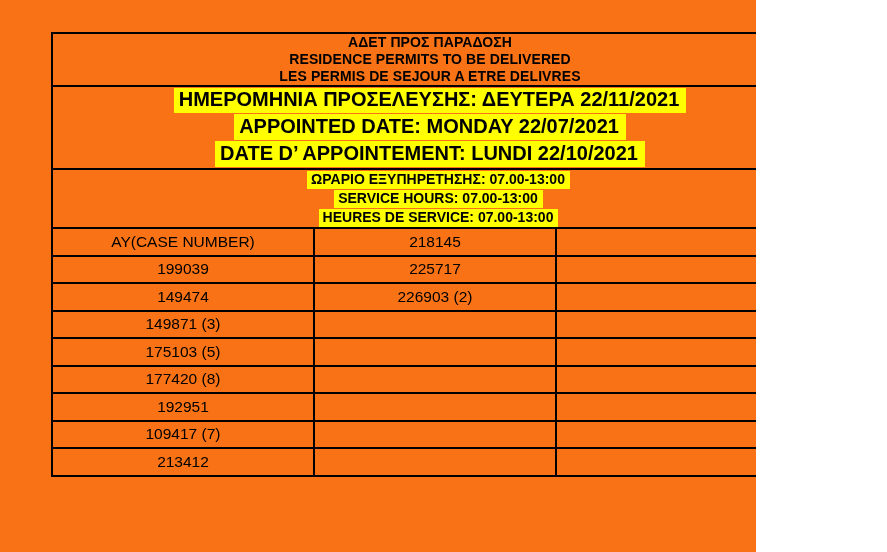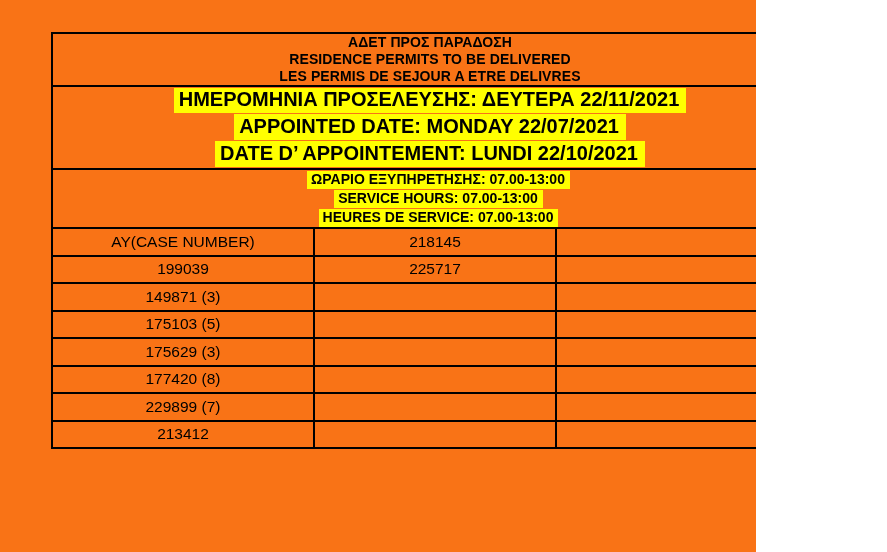--- a/index.html
+++ b/index.html
@@ -119,41 +119,46 @@
         <td class="case-header-cell">AY(CASE NUMBER)</td>
         <td>218145</td>
         <td></td>
       </tr>
       <tr class="data-row">
         <td>199039</td>
         <td>225717</td>
         <td></td>
       </tr>
       <tr class="data-row">
+        <td>149474</td>
+        <td>226903 (2)</td>
+        <td></td>
+      </tr>
+      <tr class="data-row">
         <td>149871 (3)</td>
         <td></td>
         <td></td>
       </tr>
       <tr class="data-row">
         <td>175103 (5)</td>
         <td></td>
         <td></td>
       </tr>
       <tr class="data-row">
-        <td>175629 (3)</td>
-        <td></td>
-        <td></td>
-      </tr>
-      <tr class="data-row">
         <td>177420 (8)</td>
         <td></td>
         <td></td>
       </tr>
       <tr class="data-row">
-        <td>229899 (7)</td>
+        <td>192951</td>
+        <td></td>
+        <td></td>
+      </tr>
+      <tr class="data-row">
+        <td>109417 (7)</td>
         <td></td>
         <td></td>
       </tr>
       <tr class="data-row">
         <td>213412</td>
         <td></td>
         <td></td>
       </tr>
     </tbody>
   </table>

